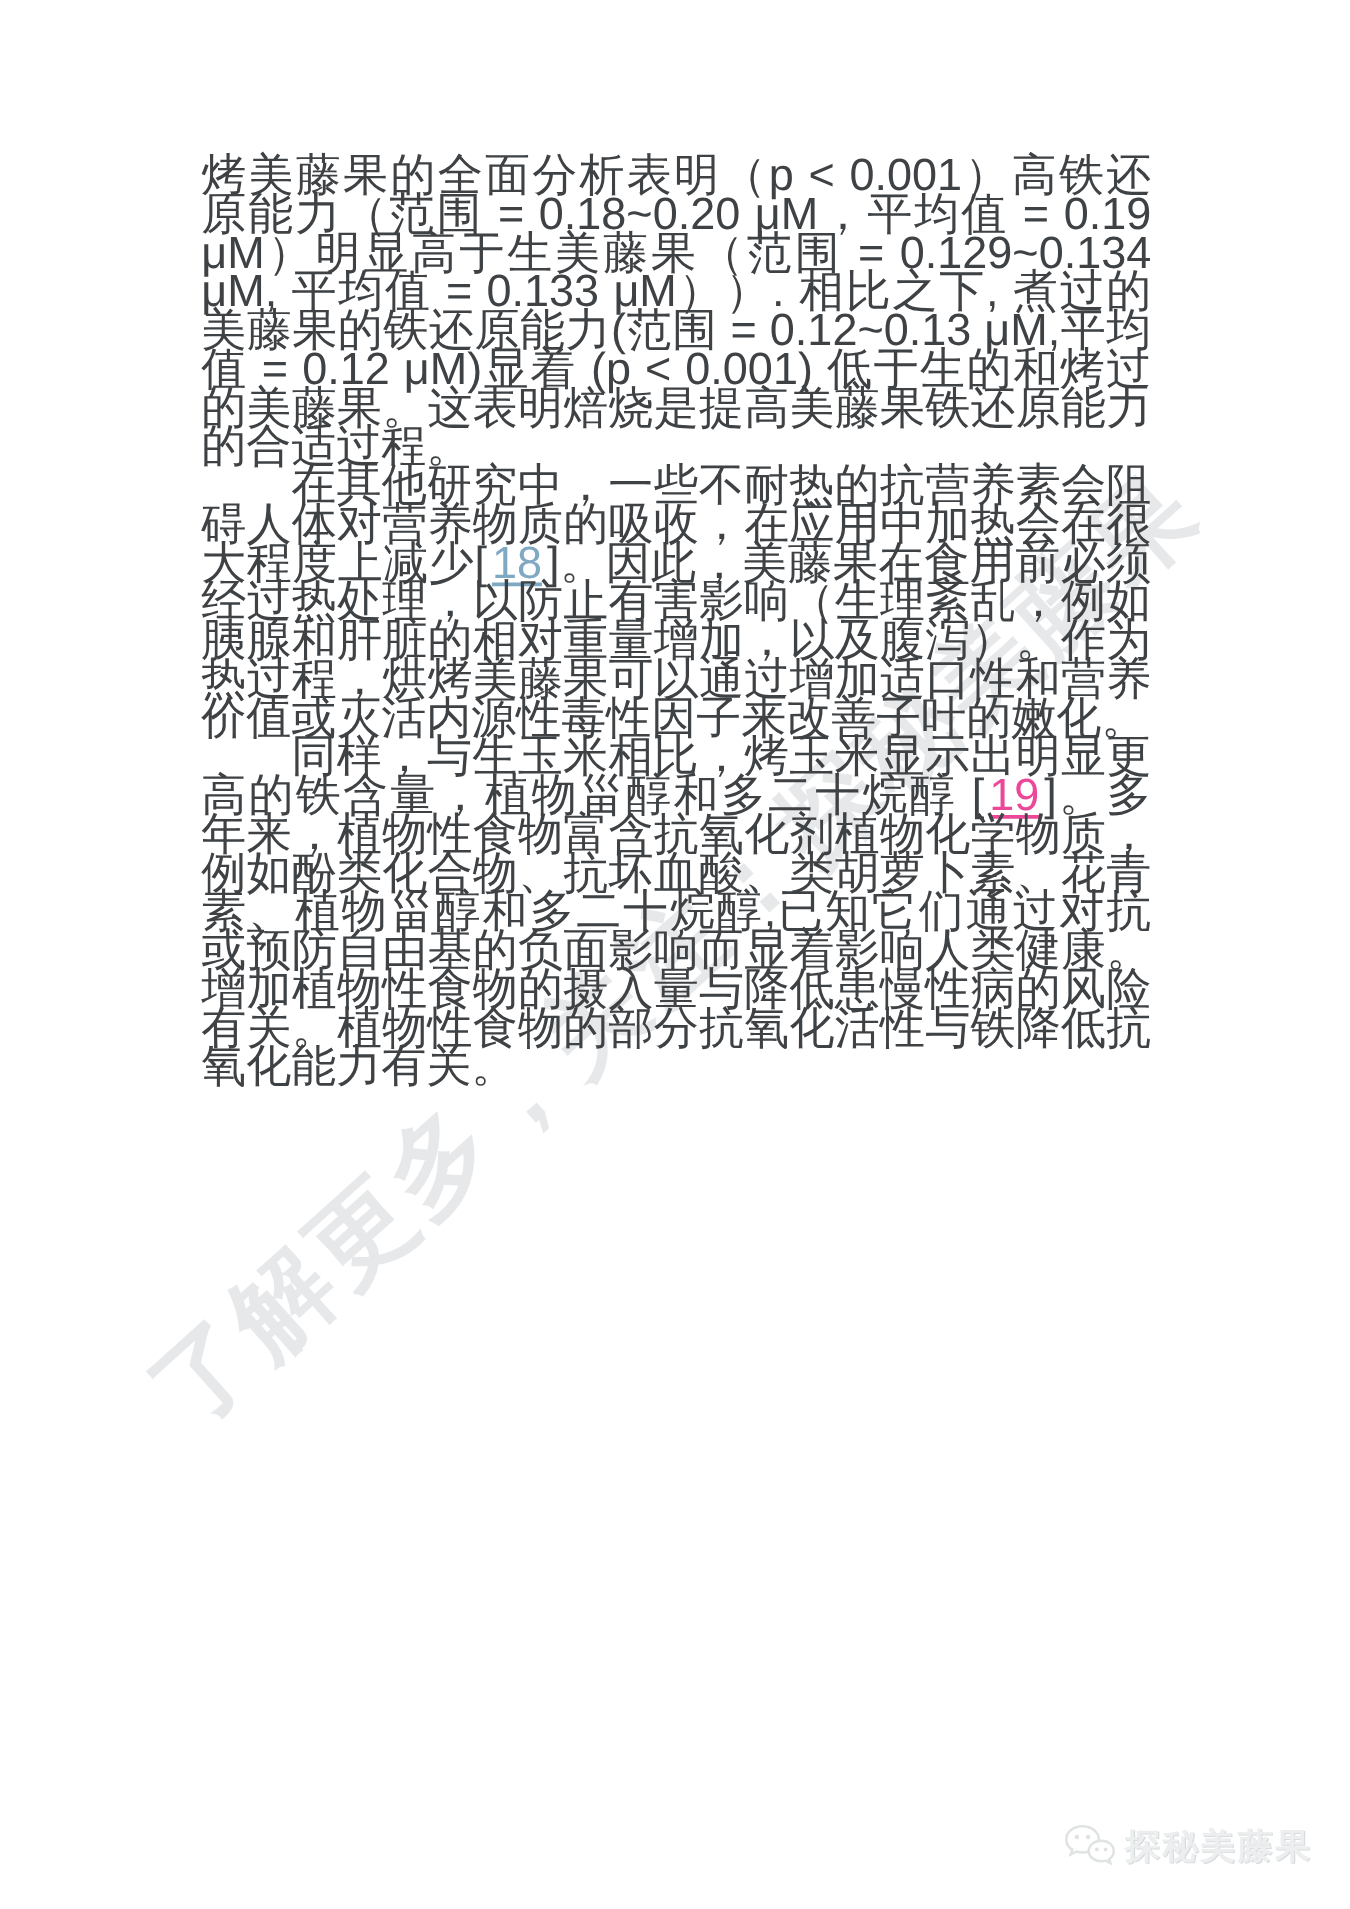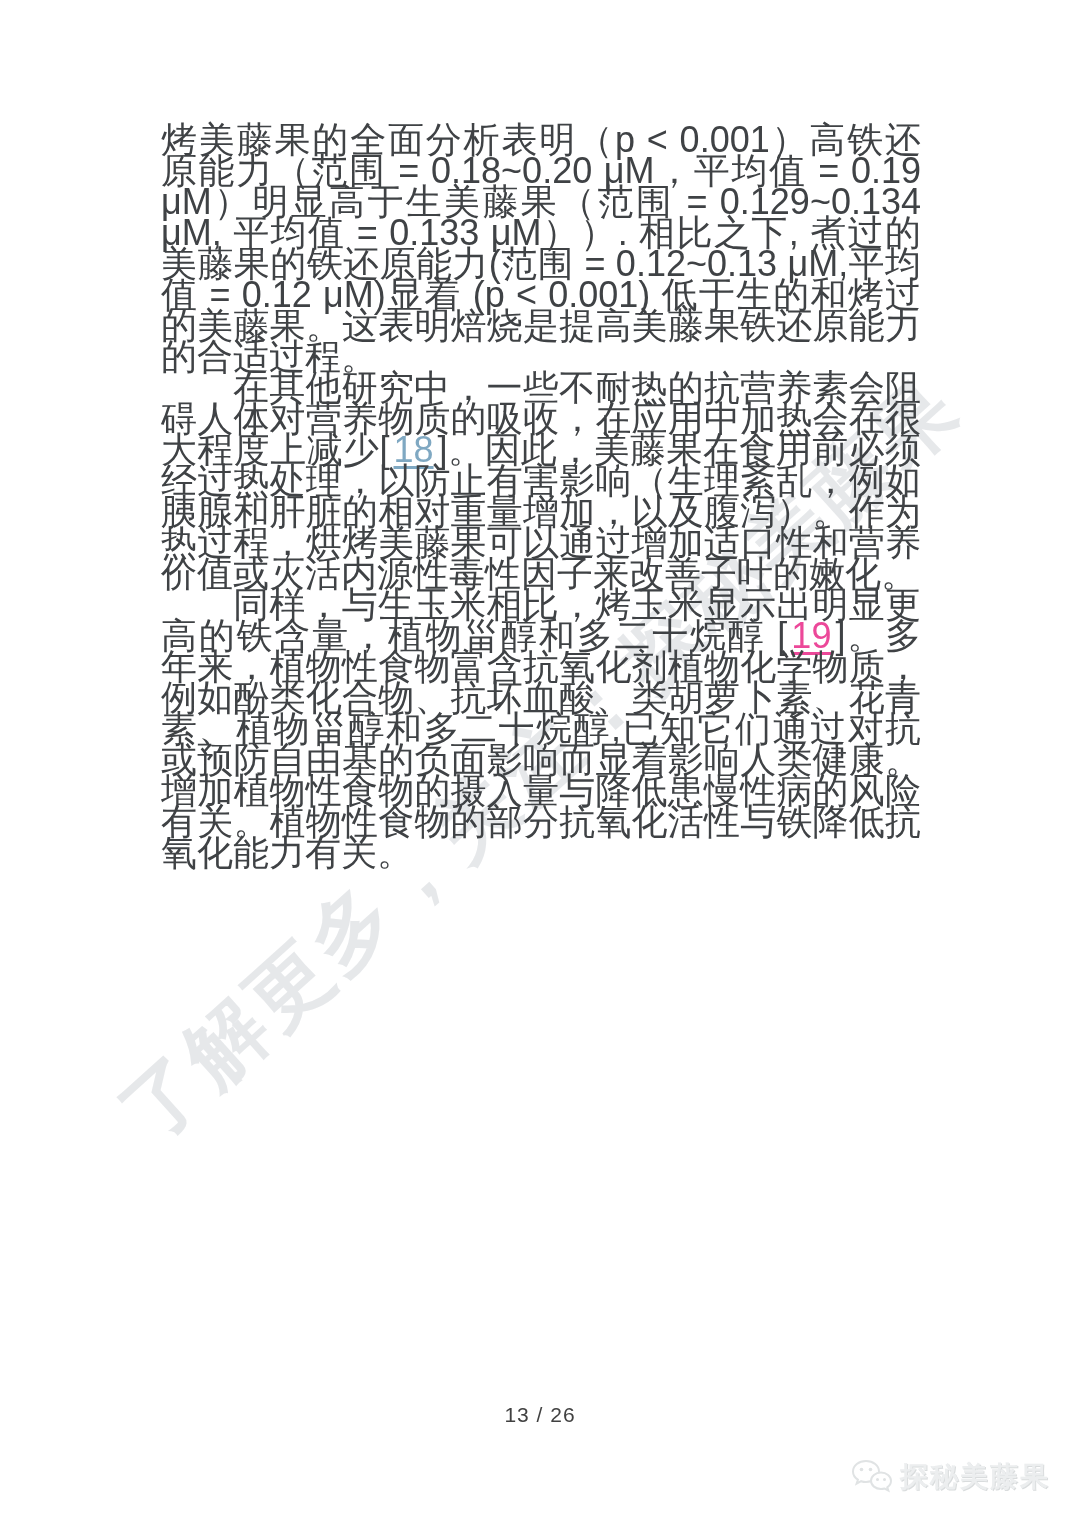--- a/index.html
+++ b/index.html
@@ -86,21 +86,20 @@
 <div class="page">
 
   <div class="wm-diagonal">了解更多，关注：探秘美藤果</div>
 
   <main class="content" id="paragraph-container">
       <p class=""><span>烤美藤果的全面分析表明（p &lt; 0.001）高铁还原能力（范围 = 0.18~0.20 μM，平均值 = 0.19 μM）明显高于生美藤果（范围 = 0.129~0.134 μM, 平均值 = 0.133 μM））. 相比之下, 煮过的美藤果的铁还原能力(范围 = 0.12~0.13 μM,平均值 = 0.12 μM)显着 (p &lt; 0.001) 低于生的和烤过的美藤果。这表明焙烧是提高美藤果铁还原能力的合适过程。</span></p>
       <p class="indent"><span>在其他研究中，一些不耐热的抗营养素会阻碍人体对营养物质的吸收，在应用中加热会在很大程度上减少[</span><a class="ref-link" style="color: rgb(127, 168, 194);">18</a><span>]。因此，美藤果在食用前必须经过热处理，以防止有害影响（生理紊乱，例如胰腺和肝脏的相对重量增加，以及腹泻）。作为热过程，烘烤美藤果可以通过增加适口性和营养价值或灭活内源性毒性因子来改善子叶的嫩化。</span></p>
       <p class="indent"><span>同样，与生玉米相比，烤玉米显示出明显更高的铁含量，植物甾醇和多二十烷醇 [</span><a class="ref-link" style="color: #ec4899; margin-top: 20px;">19</a><span>]。多年来，植物性食物富含抗氧化剂植物化学物质，例如酚类化合物、抗坏血酸、类胡萝卜素、花青素、植物甾醇和多二十烷醇,已知它们通过对抗或预防自由基的负面影响而显着影响人类健康。增加植物性食物的摄入量与降低患慢性病的风险有关。植物性食物的部分抗氧化活性与铁降低抗氧化能力有关。</span></p>
     </main>
 
-  <div class="page-number">13 / 26</div>
 
   <div class="brand-badge">
     <span>
       <svg width="42" height="36" viewBox="0 0 42 36">
         <g fill="#ffffff" stroke="#e0e3e4" stroke-width="2">
           <path d="M15 3 C7.8 3 2 7.7 2 13.5 C2 16.9 3.9 19.8 6.9 21.7 L5.6 25.6 L10.2 23.2 C11.7 23.7 13.3 24 15 24 C22.2 24 28 19.3 28 13.5 C28 7.7 22.2 3 15 3 Z"></path>
           <path d="M30 14.5 C24.5 14.5 20 18.2 20 22.8 C20 27.4 24.5 31 30 31 C31.3 31 32.5 30.8 33.6 30.5 L37.3 32.4 L36.3 29.3 C38.6 27.8 40 25.4 40 22.8 C40 18.2 35.5 14.5 30 14.5 Z"></path>
         </g>
         <g fill="#dfe2e3">
           <circle cx="10.5" cy="11.5" r="1.8"></circle>

